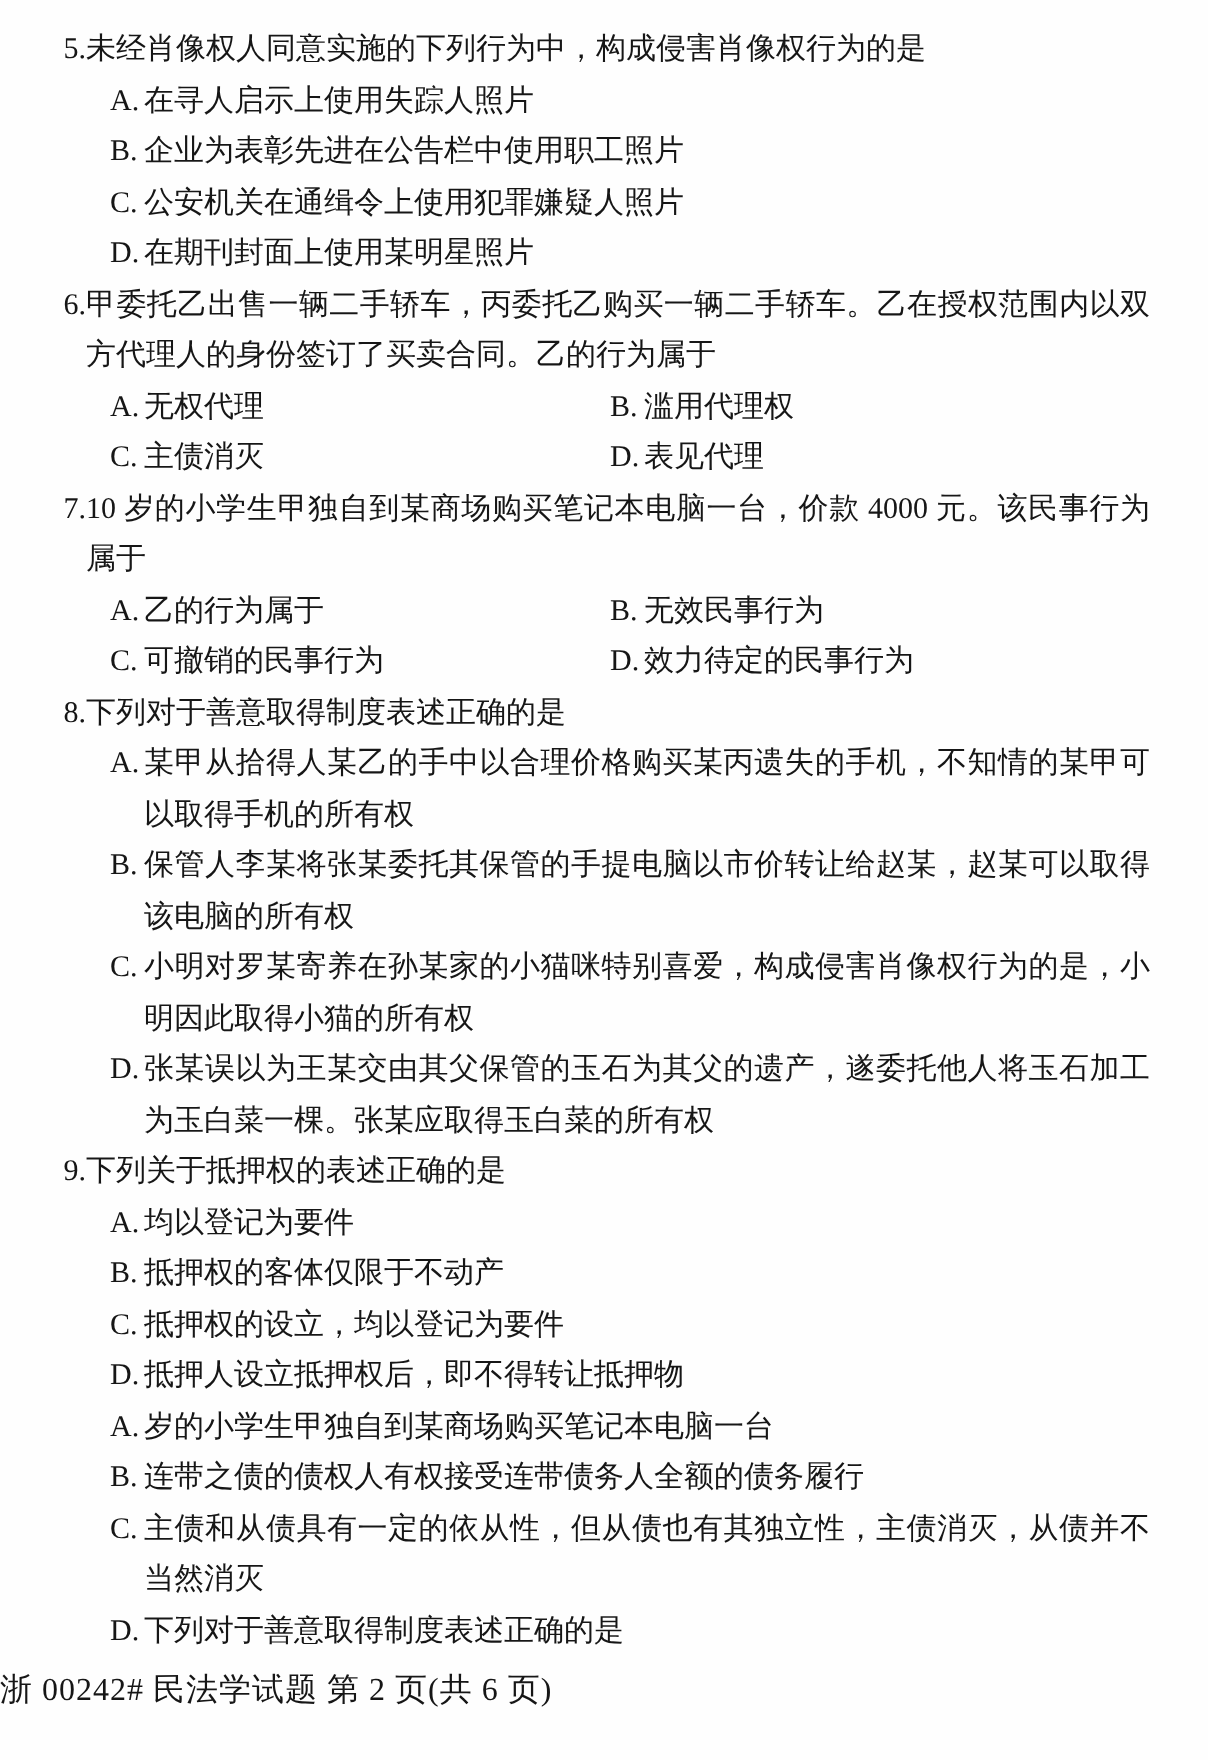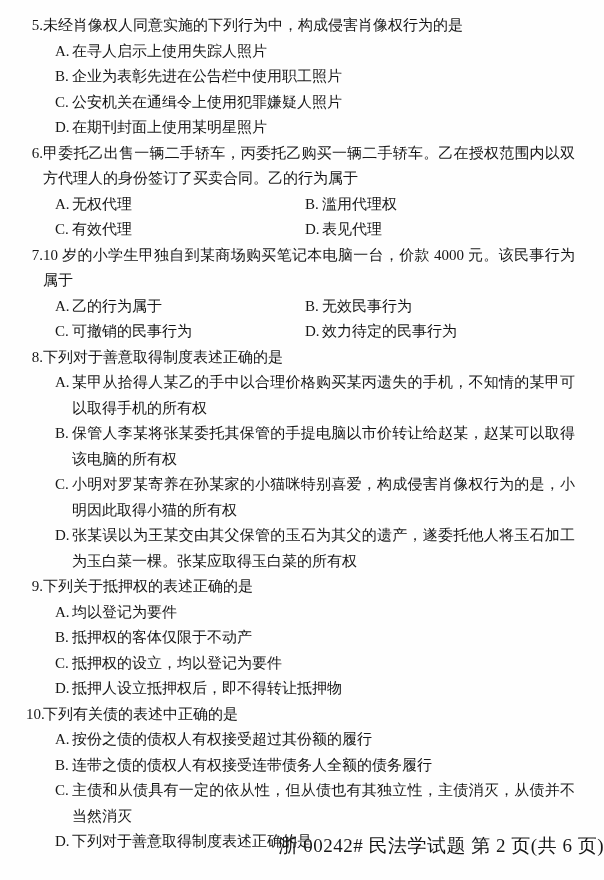--- a/index.html
+++ b/index.html
@@ -26,22 +26,22 @@
   .options.two-col {
     display:grid;
     grid-template-columns:250px 1fr;
     margin-left:55px;
   }
   .option { display:flex; align-items:flex-start; }
   .opt-label { flex:none; width:17px; white-space:nowrap; }
   .opt-text { flex:1; text-align:justify; }
   .footer {
     position:absolute; left:0; right:0; top:833px;
-    text-align:right;
-    font-size:19px;
+    text-align:left;
+    font-size:16px;
     letter-spacing:0.5px;
   }
 </style>
 </head>
 <body>
 
 <div class="page">
   <div class="content">
 
     <section class="question">
@@ -78,21 +78,21 @@
         <div class="option">
           <span class="opt-label">A.</span>
           <span class="opt-text">无权代理</span>
         </div>
         <div class="option">
           <span class="opt-label">B.</span>
           <span class="opt-text">滥用代理权</span>
         </div>
         <div class="option">
           <span class="opt-label">C.</span>
-          <span class="opt-text">有效代理</span>
+          <span class="opt-text">主债消灭</span>
         </div>
         <div class="option">
           <span class="opt-label">D.</span>
           <span class="opt-text">表见代理</span>
         </div>
       </div>
     </section>
 
     <section class="question">
       <div class="stem-row">
@@ -163,28 +163,24 @@
           <span class="opt-text">抵押权的设立，均以登记为要件</span>
         </div>
         <div class="option">
           <span class="opt-label">D.</span>
           <span class="opt-text">抵押人设立抵押权后，即不得转让抵押物</span>
         </div>
       </div>
     </section>
 
     <section class="question">
-      <div class="stem-row">
-        <span class="qnum">10.</span>
-        <span class="stem-text">下列有关债的表述中正确的是</span>
-      </div>
       <div class="options one-col">
         <div class="option">
           <span class="opt-label">A.</span>
-          <span class="opt-text">按份之债的债权人有权接受超过其份额的履行</span>
+          <span class="opt-text">岁的小学生甲独自到某商场购买笔记本电脑一台</span>
         </div>
         <div class="option">
           <span class="opt-label">B.</span>
           <span class="opt-text">连带之债的债权人有权接受连带债务人全额的债务履行</span>
         </div>
         <div class="option">
           <span class="opt-label">C.</span>
           <span class="opt-text">主债和从债具有一定的依从性，但从债也有其独立性，主债消灭，从债并不当然消灭</span>
         </div>
         <div class="option">

